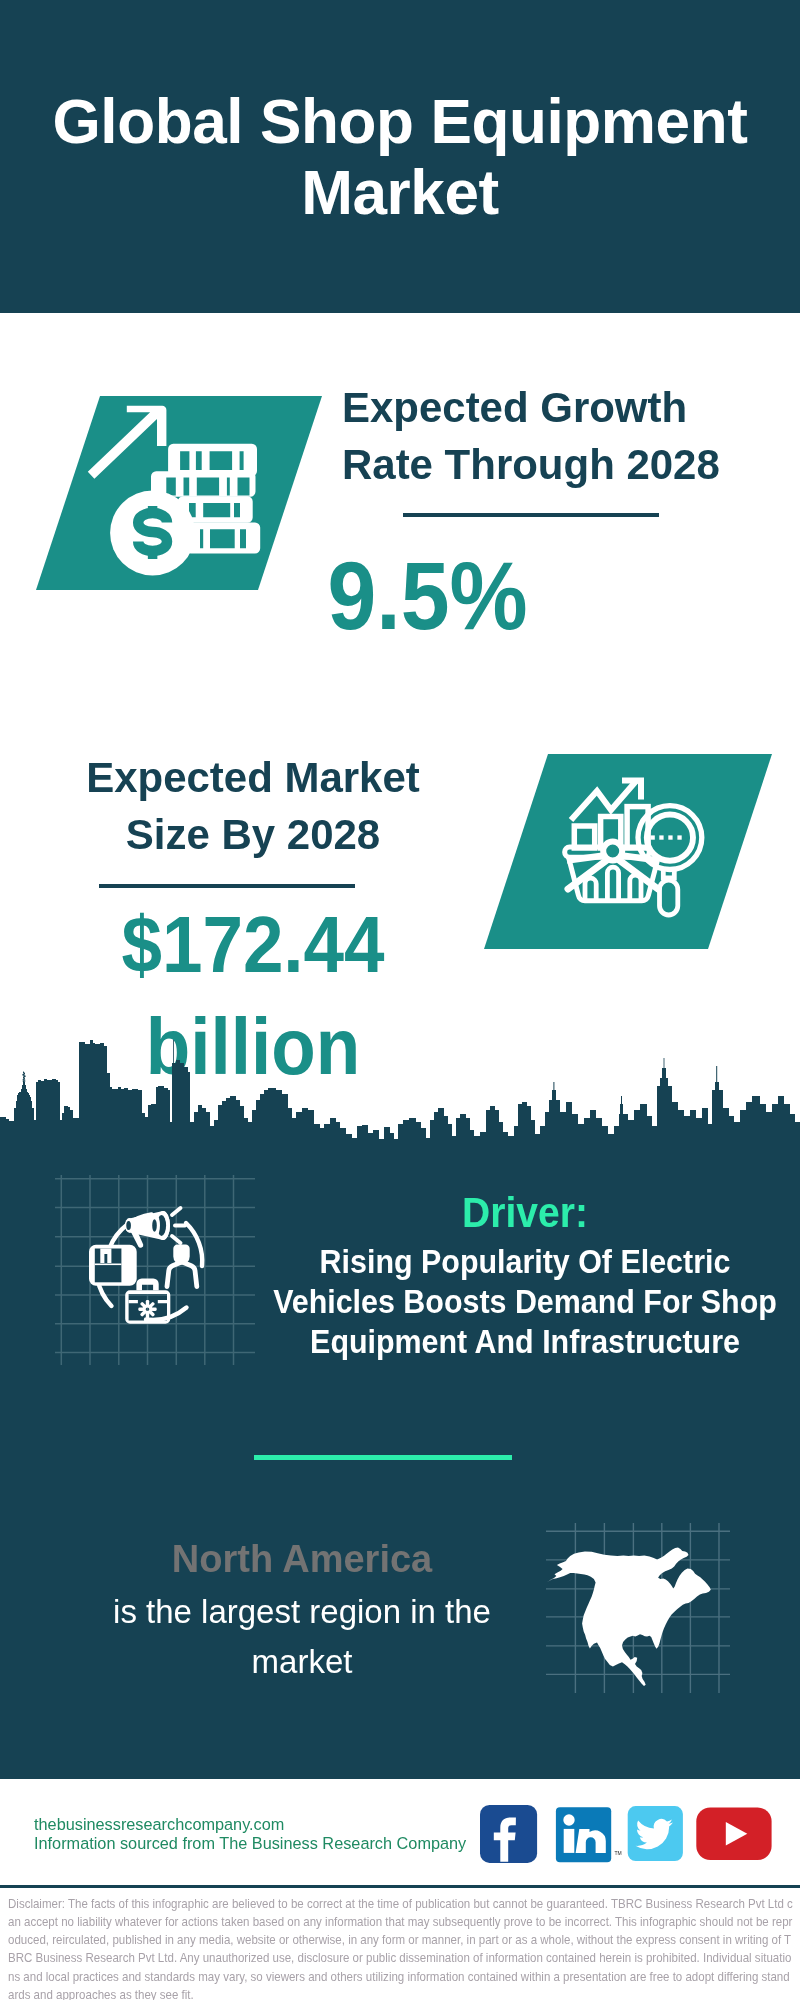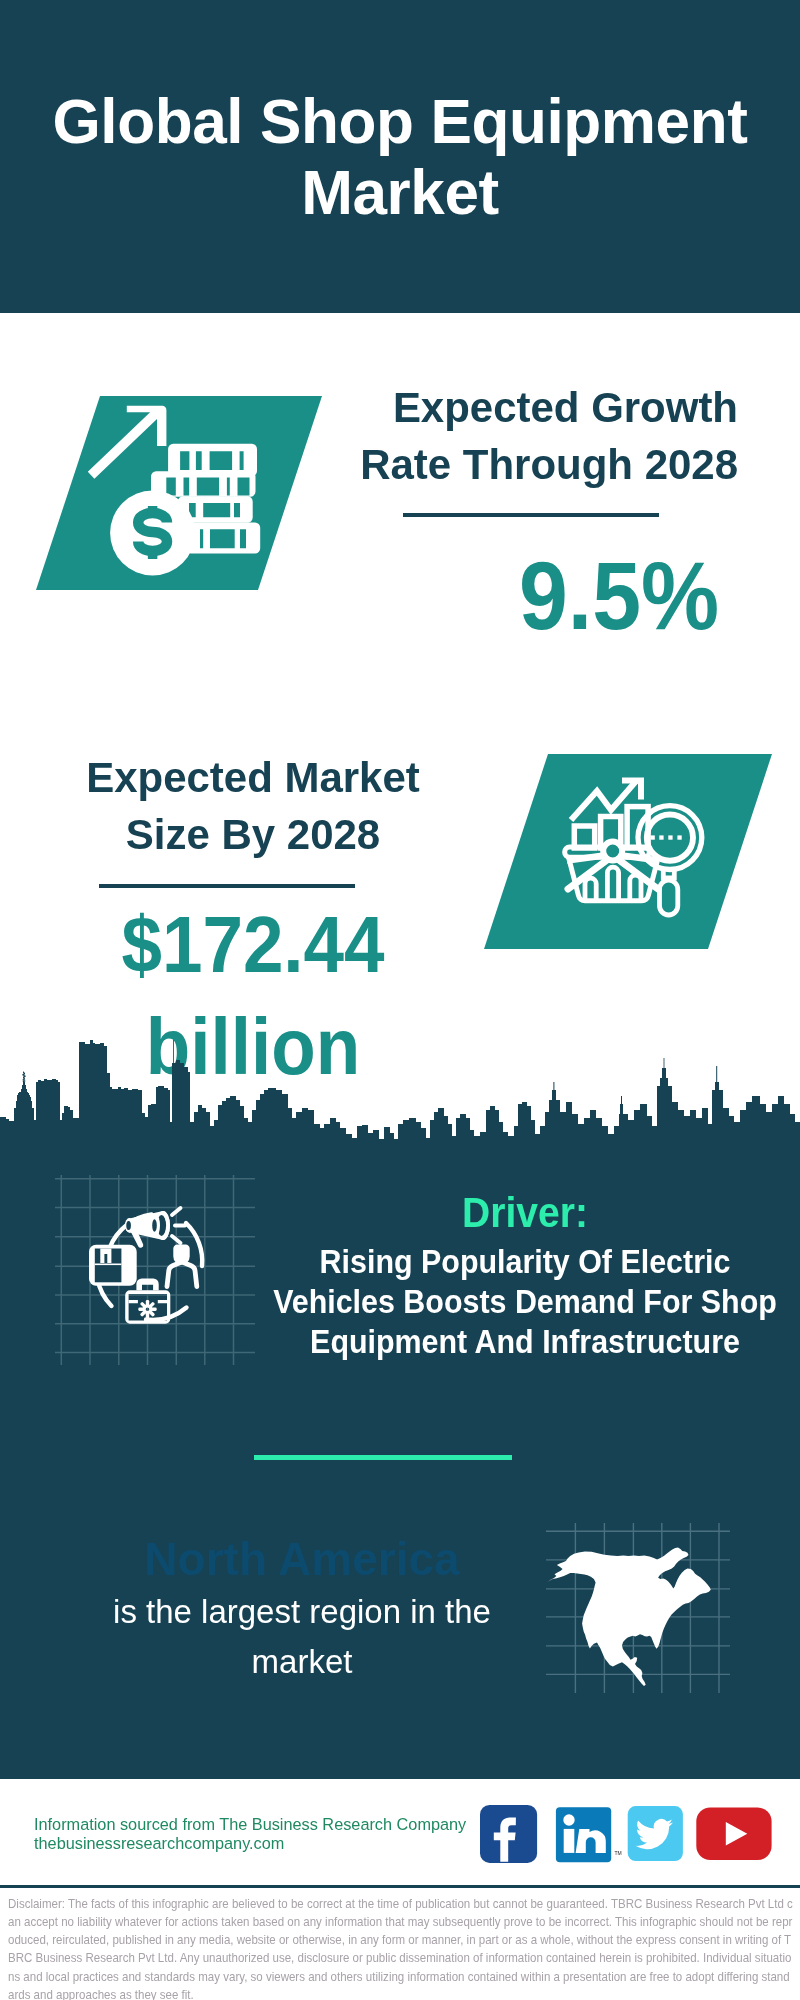--- a/index.html
+++ b/index.html
@@ -17,42 +17,42 @@
   .para-left { position:absolute; left:33px; top:388px; width:292px; height:212px; }
   .para-right { position:absolute; left:482px; top:752px; width:292px; height:200px; }
   .para-svg { display:block; }
 
   .stat-head { color:#164253; font-weight:bold; font-size:42.4px; line-height:57px;
      transform:scaleX(0.99); }
   .rule { height:4px; background:#164253; width:256px; }
   .stat-val { color:#1a8f88; font-weight:bold; font-size:80px; line-height:80px;
      transform:scaleX(0.91); }
 
-  .s1-text { position:absolute; left:340px; top:379px; width:400px; text-align:right; }
+  .s1-text { position:absolute; left:340px; top:379px; width:400px; text-align:left; }
   .s1-text .rule { margin:20px 0 0 62.7px; }
   .s1-text .stat-val { margin-top:29.5px; margin-left:-32.6px; font-size:97px; line-height:97px; transform:scaleX(0.905); }
 
   .s2-text { position:absolute; left:53px; top:724px; width:400px; text-align:center;margin-top:25px; }
   .s2-text .rule { margin:21px 0 0 46.4px; }
   .s2-text .stat-val { margin-top:6px; line-height:102px; }
 
   
   .darkband { position:absolute; left:0; top:1040px; width:800px; height:739px; }
   .skyline { position:absolute; left:0; top:0; width:800px; height:739px; display:block; }
 
   .driver-icon { position:absolute; left:55px; top:1175px; width:200px; height:190px; overflow:hidden; }
   .driver-text { position:absolute; left:239px; top:1189px; width:572px; text-align:center;
      transform:scaleX(0.908); transform-origin:center top; }
   .driver-label { color:#2cedab; font-size:43px; font-weight:bold; line-height:53px; margin-top:-3px; }
   .driver-body { color:#fff; font-size:33.5px; font-weight:bold; line-height:40px; margin-top:3px; }
 
   .green-rule { position:absolute; left:254px; top:1455px; width:258px; height:4.5px; background:#2cedab; }
 
   .na-text { position:absolute; left:101px; top:1530px; width:402px; text-align:center; }
-  .na-region { color:#0c4a6e; font-size:46px; font-weight:bold; line-height:58px; }
+  .na-region { color:#737373; font-size:38px; font-weight:bold; line-height:58px; }
   .na-body { color:#fff; font-size:33px; line-height:50px; font-weight:normal; margin-top:-1px; }
   .na-map { position:absolute; left:546px; top:1523px; width:184px; height:170px; }
 
   
   .footer { position:absolute; left:0; top:1779px; width:800px; height:221px; background:#fff; }
   .src-text { position:absolute; left:34px; top:36px; color:#1f8a62;
      font-size:16.3px; line-height:19px; white-space:nowrap; }
   .socials-wrap { position:absolute; left:480.1px; top:25.7px; width:300px; height:60px; }
   .fbline { position:absolute; left:0; top:106px; width:800px; height:3px; background:#164253; }
   .disclaimer { position:absolute; left:8px; top:115.5px; width:861px; color:#a8a2a9;
@@ -212,22 +212,22 @@
   <div class="na-map"><svg width="184" height="170" viewBox="0 0 184 170">
         <g stroke="#4b7080" stroke-width="1.4" fill="none">
           <path d="M29.4,0 V170 M58.4,0 V170 M87.4,0 V170 M115.8,0 V170 M144.4,0 V170 M173,0 V170"></path>
           <path d="M0,8.2 H184 M0,36.9 H184 M0,65.9 H184 M0,93.9 H184 M0,122.9 H184 M0,151.4 H184"></path>
         </g>
         <path d="M0.9,59.2L4.2,56.9L8,55L10.4,53.1L8.5,51.2L11.4,49.5L14.7,47.8L16.6,45.9L13.7,43.8L10.9,41.9L13.7,40.5L17.1,39.3L19.9,37.9L21.6,35.5L24.2,33.1L28,30.7L32.7,29.5L38.9,28.4L45.6,28.8L51.7,30.3L58.4,31.7L65,32.6L71.4,32.9L77.4,32.4L82.6,32.9L87.8,32.6L93.1,33.1L98.3,32.6L103.5,33.6L107.8,35L111.1,36.4L114.4,35L117.8,33.1L120.6,30.7L123.5,28.6L126.3,26.5L129.2,25L132,24.6L134.4,26L136.3,28.1L139.1,28.6L141.5,29.8L142.5,31.9L140.6,33.8L137.7,35L134.9,36.4L132.5,38.3L130.1,40.7L128.2,43.6L125.8,45.5L122.5,46.9L119.2,48.3L115.9,50.2L113.5,52.6L112.1,54.7L114.4,55.9L117.3,55.4L119.7,56.4L122,58.3L124.2,60.7L125.8,63L127.3,65.4L128.7,63.5L129.9,60.2L131.5,56.4L133.4,53.1L135.8,49.7L138.7,46.9L141.5,45.5L144.8,45.9L147.2,48.1L149.1,50.7L151.5,52.6L154.3,54.2L156.7,56.4L159.1,58.8L161.5,61.6L163.8,64.5L164.8,66.8L162.9,68.7L160,69.9L156.7,70.4L153.9,71.6L151,73.5L148.2,75.9L145.3,78.2L142.5,79.9L139.6,80.6L136.8,81.8L133.9,83.9L131.1,86.3L128.2,88.9L125.6,91.5L123.5,94.4L121.6,97.7L119.7,101.5L118,105.3L116.6,109.1L115.4,112.9L114.4,116.7L113.5,120.3L112.3,123.4L110.6,125.7L109.2,123.8L107.8,120.5L106.4,117L105.2,113.9L103.5,112.7L101.1,113.4L98.8,113.2L96.4,112L94,111.3L91.6,112.4L89.3,113.4L86.9,112.7L84.5,113.4L81.7,114.6L79.3,116.5L77.1,119.1L76,122.4L76.9,126L78.8,129.1L80.9,131.7L82.8,134.1L84.5,136.7L86.6,135.7L88.8,134.1L91.2,134.8L90.7,137.9L89,140.9L90.7,143.6L93.1,145.2L95.2,146.9L96.4,150L95.7,153.1L96.6,155.9L98.5,158.8L99.7,161.8L98,163L95.7,160.7L93.3,157.8L90.9,154.7L88.5,151.6L86.2,148.8L83.8,145.9L81.4,143.6L78.8,141.2L76,139.3L72.9,140.5L69.8,142.1L66.9,143.6L63.8,141.9L61.5,139L59.1,136L57.4,132.4L55.8,128.8L54.3,125.3L52.7,122.4L51,119.6L47.9,120.8L45.6,123.1L43.9,125.5L42.5,122.7L41.5,118.9L40.1,115.5L39.1,111.7L37.7,108.4L36.8,104.6L36.1,100.6L36.8,96.5L37.7,92.2L39.1,88.7L40.8,84.6L42.5,80.8L43.9,77.5L45.6,73.7L46.7,70.4L47.9,66.6L48.6,63.3L49.6,59.5L47.9,56.1L44.8,53.8L41.5,52.3L38.4,51.4L34.9,50.9L31.3,50.4L27.7,50L24.2,50L21.1,51.4L17.8,53.1L14,54.2L10.6,55.2L6.8,56.1L3.3,57.8Z" fill="#ffffff"></path>
       </svg></div>
 
   <div class="footer">
     <div class="src-text">
+      <div>thebusinessresearchcompany.com</div>
       <div>Information sourced from The Business Research Company</div>
-      <div>thebusinessresearchcompany.com</div>
     </div>
     <div class="socials-wrap"><svg class="socials" width="300" height="60" viewBox="0 0 300 60">
           <g>
             <rect x="0" y="0" width="57.1" height="57.9" rx="9.5" fill="#1a4b91"></rect>
             <path d="M35.8,20.2 h-4.3 c-2.6,0 -3.3,1.2 -3.3,3.1 v4.3 h7.4 l-0.8,7.6 h-6.6 v21.5 h-7.9 v-21.5 h-6.5 v-7.6 h6.5 v-5.2 c0,-6.5 3.9,-10 9.6,-10 h6 z" fill="#ffffff"></path>
           </g>
           <g transform="translate(75.9,2.2)">
             <rect x="0" y="0" width="55.3" height="55" rx="4" fill="#0a7ab8"></rect>
             <circle cx="13.1" cy="12.8" r="5.7" fill="#ffffff"></circle>
             <rect x="7.8" y="21.7" width="10.6" height="24" fill="#ffffff"></rect>

